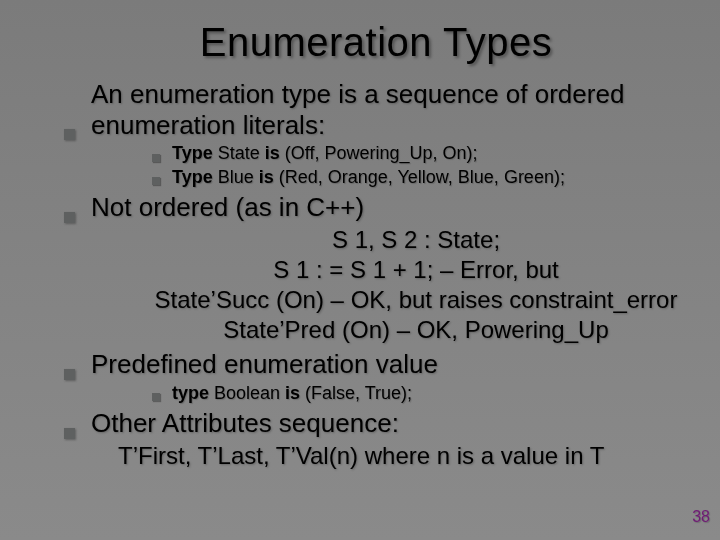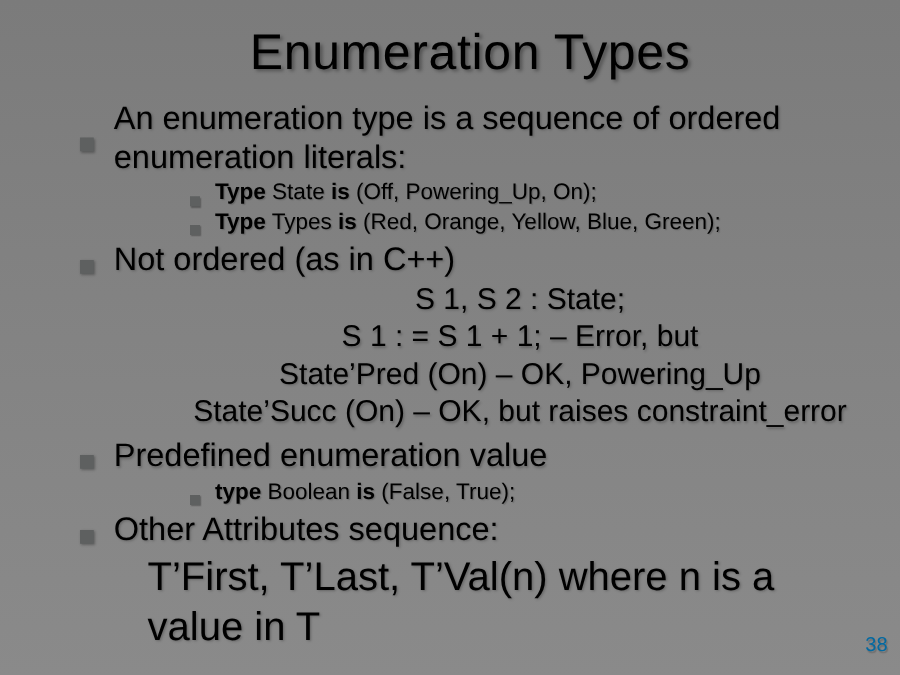--- a/index.html
+++ b/index.html
@@ -26,39 +26,39 @@
   .title {
     font-size: 40px;
     text-align: center;
     font-weight: 400;
     text-shadow: 2px 2px 3px rgba(0,0,0,0.35);
     margin-bottom: 14px;
     letter-spacing: 0.5px;
   }
   .lvl1 {
     display: flex;
-    align-items: center;
+    align-items: flex-end;
     margin: 4px 0 2px 8px;
     font-size: 26px;
     line-height: 1.18;
     font-weight: 400;
     text-shadow: 1px 1px 2px rgba(0,0,0,0.25);
   }
   .lvl1 .bullet {
     flex: 0 0 auto;
     width: 11px;
     height: 11px;
     background: #5e6060;
     margin-top: 11px;
     margin-right: 16px;
     box-shadow: 1px 1px 2px rgba(0,0,0,0.3);
   }
   .lvl2 {
     display: flex;
-    align-items: flex-end;
+    align-items: center;
     margin: 1px 0 1px 96px;
     font-size: 18px;
     line-height: 1.25;
     font-weight: 400;
     text-shadow: 1px 1px 1px rgba(0,0,0,0.2);
   }
   .lvl2 .bullet {
     flex: 0 0 auto;
     width: 8px;
     height: 8px;
@@ -70,31 +70,31 @@
   .code-block {
     margin: 2px 0 4px 80px;
     font-size: 24px;
     line-height: 1.25;
     font-weight: 400;
     text-shadow: 1px 1px 2px rgba(0,0,0,0.25);
     text-align: center;
   }
   .footer-line {
     margin: 0 0 0 62px;
-    font-size: 32px;
+    font-size: 24px;
     line-height: 1.25;
     font-weight: 400;
     text-shadow: 1px 1px 2px rgba(0,0,0,0.25);
   }
   .pagenum {
     position: absolute;
     right: 26px;
     bottom: 14px;
     font-size: 16px;
-    color: #0369a1;
+    color: #701a75;
     text-shadow: 1px 1px 1px rgba(0,0,0,0.2);
   }
   b { font-weight: 700; }
   .txt { display: inline; }
 </style>
 </head>
 <body>
 
 <div class="slide">
 
@@ -106,33 +106,33 @@
   </div>
   <div class="lvl2">
     <div class="bullet"></div>
     <div>
       <b>Type</b><span> State </span><b>is</b><span> (Off, Powering_Up, On);</span>
     </div>
   </div>
   <div class="lvl2">
     <div class="bullet"></div>
     <div>
-      <b>Type</b><span> Types </span><b>is</b><span> (Red, Orange, Yellow, Blue, Green);</span>
+      <b>Type</b><span> Blue </span><b>is</b><span> (Red, Orange, Yellow, Blue, Green);</span>
     </div>
   </div>
 
   <div class="lvl1">
     <div class="bullet"></div>
     <div class="txt">Not ordered (as in C++)</div>
   </div>
   <div class="code-block">
     <div>S 1, S 2 : State;</div>
     <div>S 1 : = S 1 + 1; – Error, but</div>
+    <div>State’Succ (On) – OK, but raises constraint_error</div>
     <div>State’Pred (On) – OK, Powering_Up</div>
-    <div>State’Succ (On) – OK, but raises constraint_error</div>
   </div>
 
   <div class="lvl1">
     <div class="bullet"></div>
     <div class="txt">Predefined enumeration value</div>
   </div>
   <div class="lvl2">
     <div class="bullet"></div>
     <div>
       <b>type</b><span> Boolean </span><b>is</b><span> (False, True);</span>

